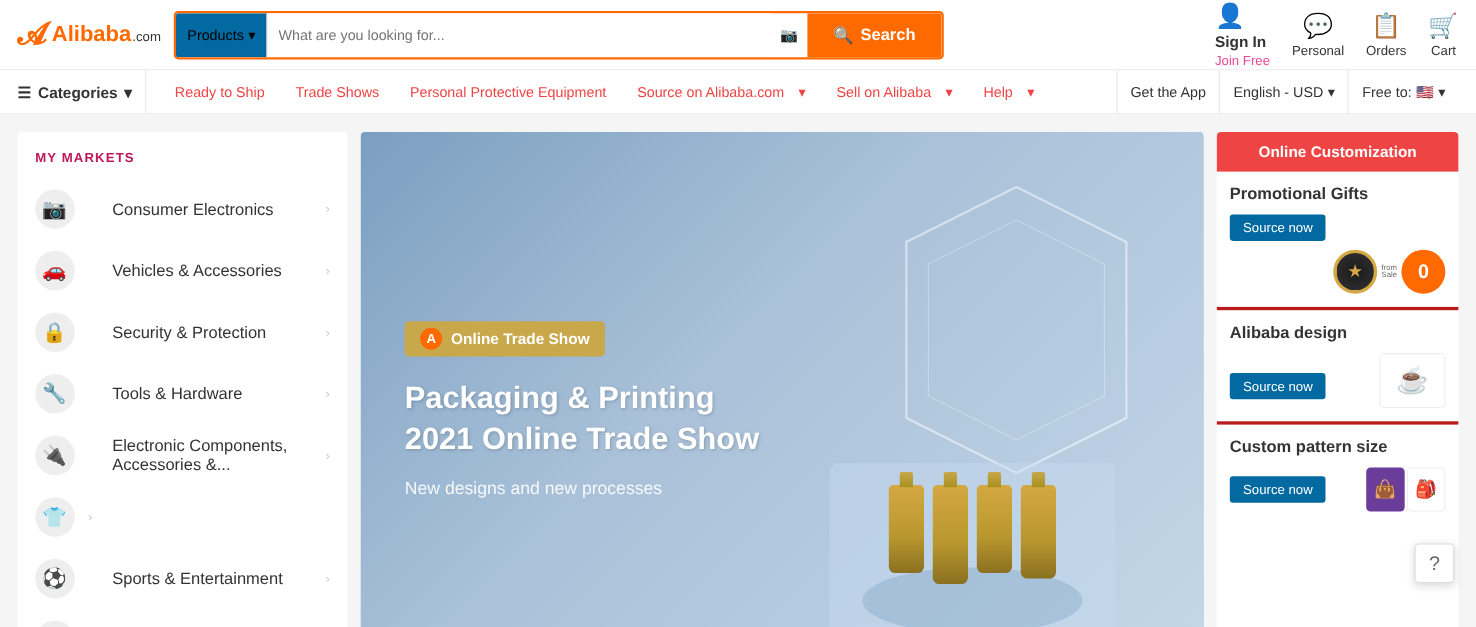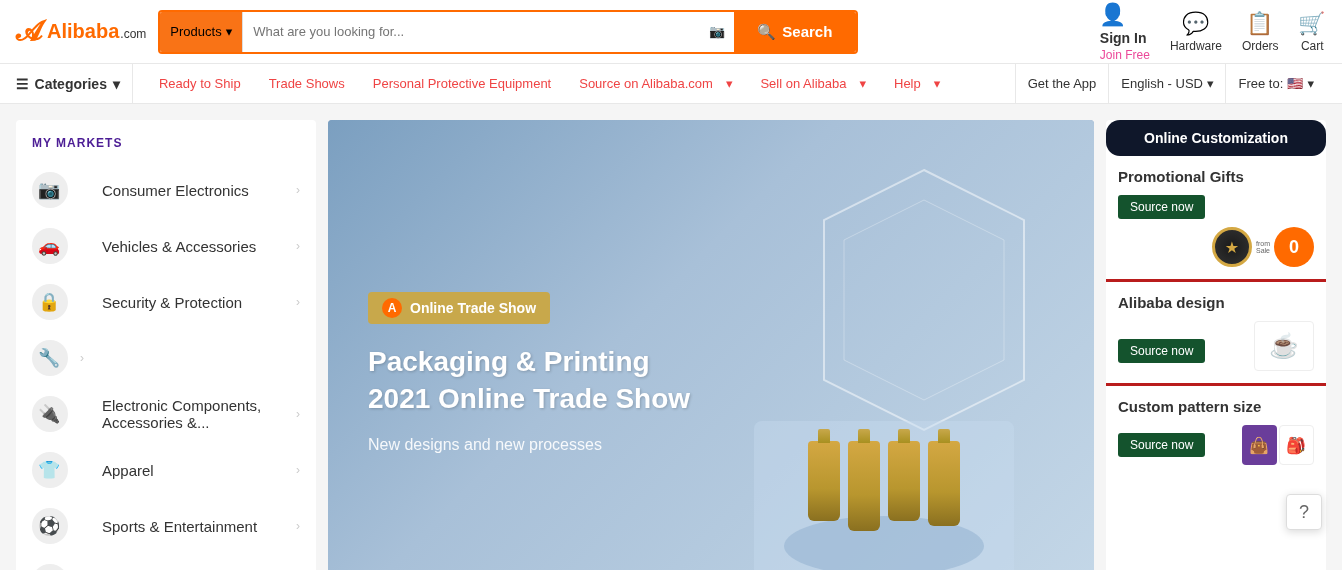--- a/index.html
+++ b/index.html
@@ -39,21 +39,21 @@
     .search-bar {
       display: flex;
       align-items: center;
       flex: 1;
       max-width: 700px;
       border: 2px solid #ff6a00;
       border-radius: 4px;
       overflow: hidden;
     }
     .search-products-btn {
-      background: #f97316;
+      background: #0369a1;
       border: none;
       border-right: 1px solid #ddd;
       padding: 0 10px;
       height: 40px;
       font-size: 13px;
       cursor: pointer;
       display: flex;
       align-items: center;
       gap: 4px;
       white-space: nowrap;
@@ -180,21 +180,21 @@
     .sidebar {
       background: #fff;
       width: 300px;
       flex-shrink: 0;
       border-radius: 4px;
       padding: 16px 0;
     }
     .sidebar-title {
       font-size: 12px;
       font-weight: bold;
-      color: #4c1d95;
+      color: #be185d;
       padding: 0 16px 12px;
       letter-spacing: 1px;
     }
     .sidebar-item {
       display: flex;
       align-items: center;
       padding: 10px 16px;
       cursor: pointer;
       gap: 12px;
     }
@@ -332,40 +332,39 @@
       width: 220px;
       flex-shrink: 0;
       display: flex;
       flex-direction: column;
       gap: 0;
       background: #fff;
       border-radius: 4px;
       overflow: hidden;
     }
     .right-panel-header {
-      background: #0f172a;
+      background: #ef4444;
       color: #fff;
       text-align: center;
       padding: 10px;
       font-size: 14px;
       font-weight: bold;
-      border-radius: 14px;
     }
     .right-panel-section {
       padding: 12px;
       border-bottom: 3px solid #b91c1c;
     }
     .right-panel-section-title {
       font-size: 15px;
       font-weight: bold;
       color: #333;
       margin-bottom: 10px;
     }
     .source-now-btn {
-      background: #14532d;
+      background: #0369a1;
       color: #fff;
       border: none;
       padding: 5px 12px;
       border-radius: 3px;
       font-size: 12px;
       cursor: pointer;
       margin-bottom: 8px;
     }
     .right-panel-img-row {
       display: flex;
@@ -487,21 +486,21 @@
   </div>
 
   <div class="header-actions">
     <div class="header-action signin-btn">
       <span style="font-size:22px;">👤</span>
       <span class="signin-text">Sign In</span>
       <span class="joinfree-text">Join Free</span>
     </div>
     <div class="header-action">
       <span style="font-size:22px;">💬</span>
-      <span>Hardware</span>
+      <span>Personal</span>
     </div>
     <div class="header-action">
       <span style="font-size:22px;">📋</span>
       <span>Orders</span>
     </div>
     <div class="header-action">
       <span style="font-size:22px;">🛒</span>
       <span>Cart</span>
     </div>
   </div>
@@ -565,30 +564,30 @@
       <span class="sidebar-item-label">Vehicles &amp; Accessories</span>
       <span class="sidebar-item-arrow">›</span>
     </div>
     <div class="sidebar-item">
       <span class="sidebar-item-icon">🔒</span>
       <span class="sidebar-item-label">Security &amp; Protection</span>
       <span class="sidebar-item-arrow">›</span>
     </div>
     <div class="sidebar-item">
       <span class="sidebar-item-icon">🔧</span>
+      <span class="sidebar-item-label">Tools &amp; Hardware</span>
       <span class="sidebar-item-arrow">›</span>
     </div>
     <div class="sidebar-item">
       <span class="sidebar-item-icon">🔌</span>
       <span class="sidebar-item-label">Electronic Components, Accessories &amp;...</span>
       <span class="sidebar-item-arrow">›</span>
     </div>
     <div class="sidebar-item">
       <span class="sidebar-item-icon">👕</span>
-      <span class="sidebar-item-label">Apparel</span>
       <span class="sidebar-item-arrow">›</span>
     </div>
     <div class="sidebar-item">
       <span class="sidebar-item-icon">⚽</span>
       <span class="sidebar-item-label">Sports &amp; Entertainment</span>
       <span class="sidebar-item-arrow">›</span>
     </div>
     <div class="sidebar-item">
       <span class="sidebar-item-icon" style="font-size:14px;">⊞</span>
 

